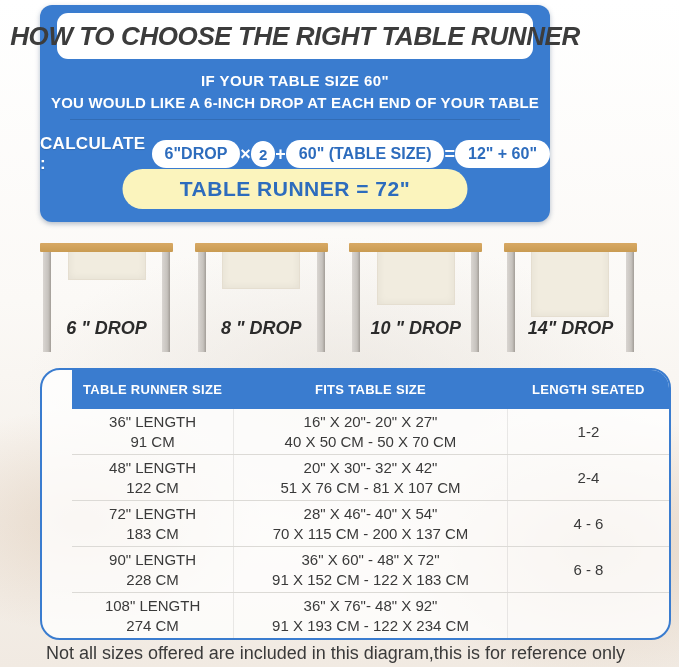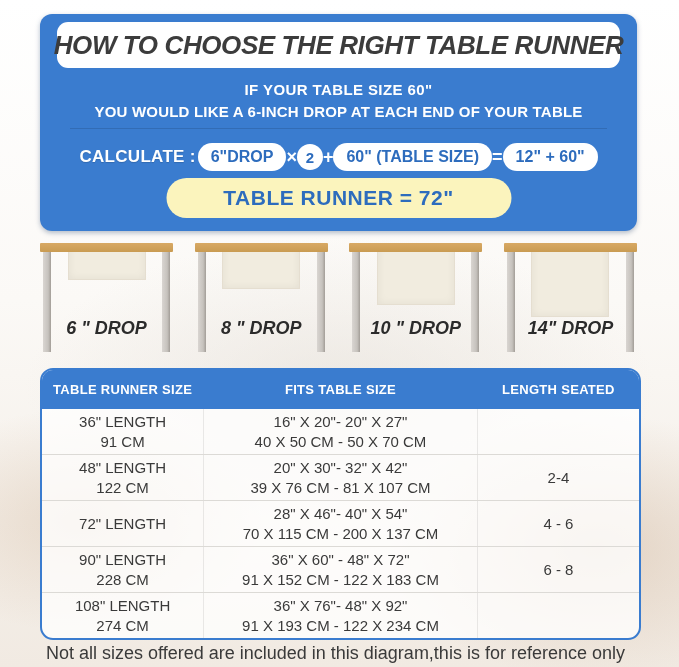--- a/index.html
+++ b/index.html
@@ -6,21 +6,21 @@
   body{font-family:"Liberation Sans", sans-serif;}
   .page{position:relative;width:679px;height:667px;overflow:hidden;
     background:
       radial-gradient(ellipse 260px 160px at 12% 78%, rgba(205,175,145,0.35), transparent 70%),
       radial-gradient(ellipse 300px 190px at 88% 82%, rgba(200,168,138,0.40), transparent 70%),
       radial-gradient(ellipse 420px 200px at 50% 58%, rgba(222,216,208,0.45), transparent 75%),
       linear-gradient(#ffffff 0%, #fbf9f6 45%, #f1eae2 100%);
   }
 
   
-  .banner{position:absolute;left:40px;top:14px;width:597px;height:217px;
+  .banner{position:absolute;left:40px;top:5px;width:510px;height:217px;
     background:#3a7ccf;border-radius:12px;box-shadow:0 2px 5px rgba(40,70,110,0.35);}
   .title-box{position:absolute;left:17px;right:17px;top:8px;height:46px;background:#ffffff;
     border-radius:11px;display:flex;align-items:center;justify-content:center;}
   .title-box h1{margin:0;font-size:26px;font-weight:800;font-style:italic;color:#3c3c3c;
     letter-spacing:-0.4px;white-space:nowrap;}
   .sub{position:absolute;left:0;width:100%;text-align:center;color:#ffffff;font-weight:bold;}
   .sub1{top:67px;font-size:15px;letter-spacing:0.4px;}
   .sub2{top:89px;font-size:15px;letter-spacing:0.2px;}
   .divider{position:absolute;left:30px;right:30px;top:114px;height:1px;background:rgba(0,0,0,0.12);}
 
@@ -51,21 +51,21 @@
     background:#f1ecdf;border:1px solid #e5ded0;box-shadow:inset 0 0 8px rgba(0,0,0,0.06);}
   .diagram:nth-child(1) .runner{height:35px;}
   .diagram:nth-child(2) .runner{height:44px;}
   .diagram:nth-child(3) .runner{height:60px;}
   .diagram:nth-child(4) .runner{height:72px;}
   .drop-label{position:absolute;left:0;width:100%;top:78px;text-align:center;font-size:18px;
     font-weight:800;font-style:italic;color:#2b2b2b;white-space:nowrap;}
 
   
   .size-table{position:absolute;left:40px;top:368px;width:597px;border:2px solid #3a7ccf;
-    border-radius:13px;overflow:hidden;background:rgba(255,255,255,0.78);}
+    border-radius:20px;overflow:hidden;background:rgba(255,255,255,0.78);padding-left:30px;}
   .thead{display:grid;grid-template-columns:27% 46% 27%;background:#3a7ccf;height:39px;
     align-items:center;}
   .thead div{color:#ffffff;font-size:13px;font-weight:bold;text-align:center;letter-spacing:0.3px;}
   .trow{display:grid;grid-template-columns:27% 46% 27%;height:45px;align-items:center;
     border-top:1px solid #dcdad6;}
   .trow:first-of-type{border-top:none;}
   .cell{text-align:center;color:#3a3a3a;font-size:15px;line-height:1.3;}
   .cell.c2{border-left:1px solid rgba(90,90,90,0.12);border-right:1px solid rgba(90,90,90,0.12);
     height:100%;display:flex;flex-direction:column;justify-content:center;}
   .footer-note{position:absolute;left:0;top:643px;width:100%;text-align:left;font-size:18px;
@@ -144,39 +144,43 @@
 
         <div class="trow">
           <div class="cell c1">
             <div>36" LENGTH</div>
             <div>91 CM</div>
           </div>
           <div class="cell c2">
             <div>16" X 20"- 20" X 27"</div>
             <div>40 X 50 CM - 50 X 70 CM</div>
           </div>
+          <div class="cell c3">
+            <div>1-2</div>
+          </div>
         </div>
 
         <div class="trow">
           <div class="cell c1">
             <div>48" LENGTH</div>
             <div>122 CM</div>
           </div>
           <div class="cell c2">
             <div>20" X 30"- 32" X 42"</div>
-            <div>39 X 76 CM - 81 X 107 CM</div>
+            <div>51 X 76 CM - 81 X 107 CM</div>
           </div>
           <div class="cell c3">
             <div>2-4</div>
           </div>
         </div>
 
         <div class="trow">
           <div class="cell c1">
             <div>72" LENGTH</div>
+            <div>183 CM</div>
           </div>
           <div class="cell c2">
             <div>28" X 46"- 40" X 54"</div>
             <div>70 X 115 CM - 200 X 137 CM</div>
           </div>
           <div class="cell c3">
             <div>4 - 6</div>
           </div>
         </div>
 

